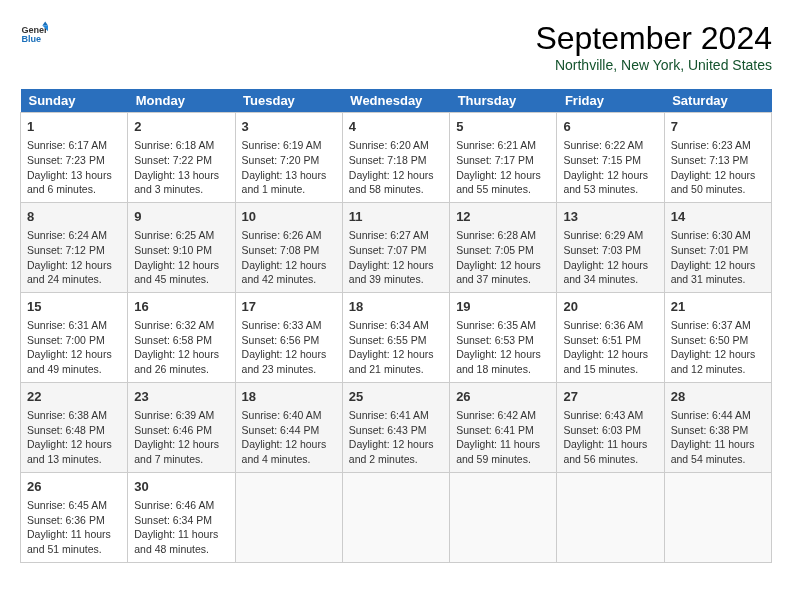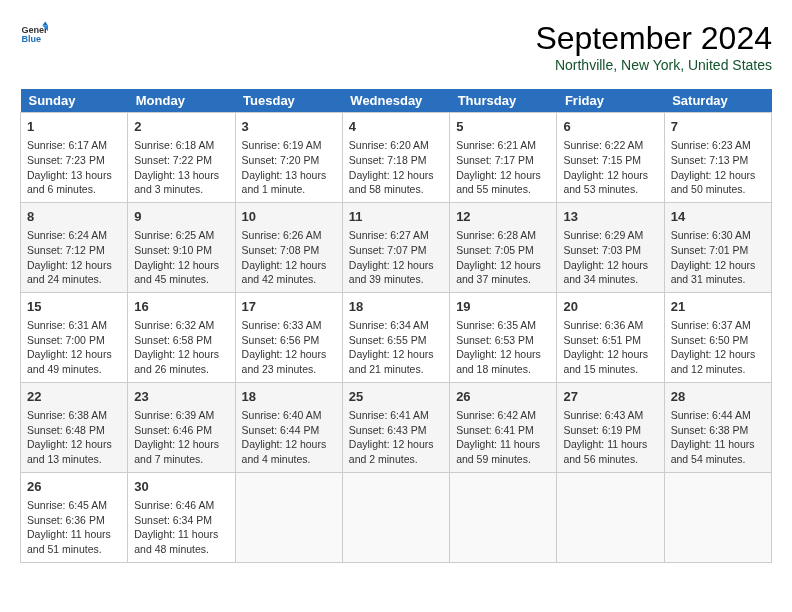--- a/index.html
+++ b/index.html
@@ -133,21 +133,21 @@
         <td><span class="day-num">19</span><span>Sunrise: 6:35 AM</span><br><span>Sunset: 6:53 PM</span><br><span>Daylight: 12 hours</span><br><span>and 18 minutes.</span></td>
         <td><span class="day-num">20</span><span>Sunrise: 6:36 AM</span><br><span>Sunset: 6:51 PM</span><br><span>Daylight: 12 hours</span><br><span>and 15 minutes.</span></td>
         <td><span class="day-num">21</span><span>Sunrise: 6:37 AM</span><br><span>Sunset: 6:50 PM</span><br><span>Daylight: 12 hours</span><br><span>and 12 minutes.</span></td>
       </tr>
       <tr>
         <td><span class="day-num">22</span><span>Sunrise: 6:38 AM</span><br><span>Sunset: 6:48 PM</span><br><span>Daylight: 12 hours</span><br><span>and 13 minutes.</span></td>
         <td><span class="day-num">23</span><span>Sunrise: 6:39 AM</span><br><span>Sunset: 6:46 PM</span><br><span>Daylight: 12 hours</span><br><span>and 7 minutes.</span></td>
         <td><span class="day-num">18</span><span>Sunrise: 6:40 AM</span><br><span>Sunset: 6:44 PM</span><br><span>Daylight: 12 hours</span><br><span>and 4 minutes.</span></td>
         <td><span class="day-num">25</span><span>Sunrise: 6:41 AM</span><br><span>Sunset: 6:43 PM</span><br><span>Daylight: 12 hours</span><br><span>and 2 minutes.</span></td>
         <td><span class="day-num">26</span><span>Sunrise: 6:42 AM</span><br><span>Sunset: 6:41 PM</span><br><span>Daylight: 11 hours</span><br><span>and 59 minutes.</span></td>
-        <td><span class="day-num">27</span><span>Sunrise: 6:43 AM</span><br><span>Sunset: 6:19 PM</span><br><span>Daylight: 11 hours</span><br><span>and 56 minutes.</span></td>
+        <td><span class="day-num">27</span><span>Sunrise: 6:43 AM</span><br><span>Sunset: 6:03 PM</span><br><span>Daylight: 11 hours</span><br><span>and 56 minutes.</span></td>
         <td><span class="day-num">28</span><span>Sunrise: 6:44 AM</span><br><span>Sunset: 6:38 PM</span><br><span>Daylight: 11 hours</span><br><span>and 54 minutes.</span></td>
       </tr>
       <tr>
         <td><span class="day-num">26</span><span>Sunrise: 6:45 AM</span><br><span>Sunset: 6:36 PM</span><br><span>Daylight: 11 hours</span><br><span>and 51 minutes.</span></td>
         <td><span class="day-num">30</span><span>Sunrise: 6:46 AM</span><br><span>Sunset: 6:34 PM</span><br><span>Daylight: 11 hours</span><br><span>and 48 minutes.</span></td>
         <td class="empty-cell"></td>
         <td class="empty-cell"></td>
         <td class="empty-cell"></td>
         <td class="empty-cell"></td>
         <td class="empty-cell"></td>

